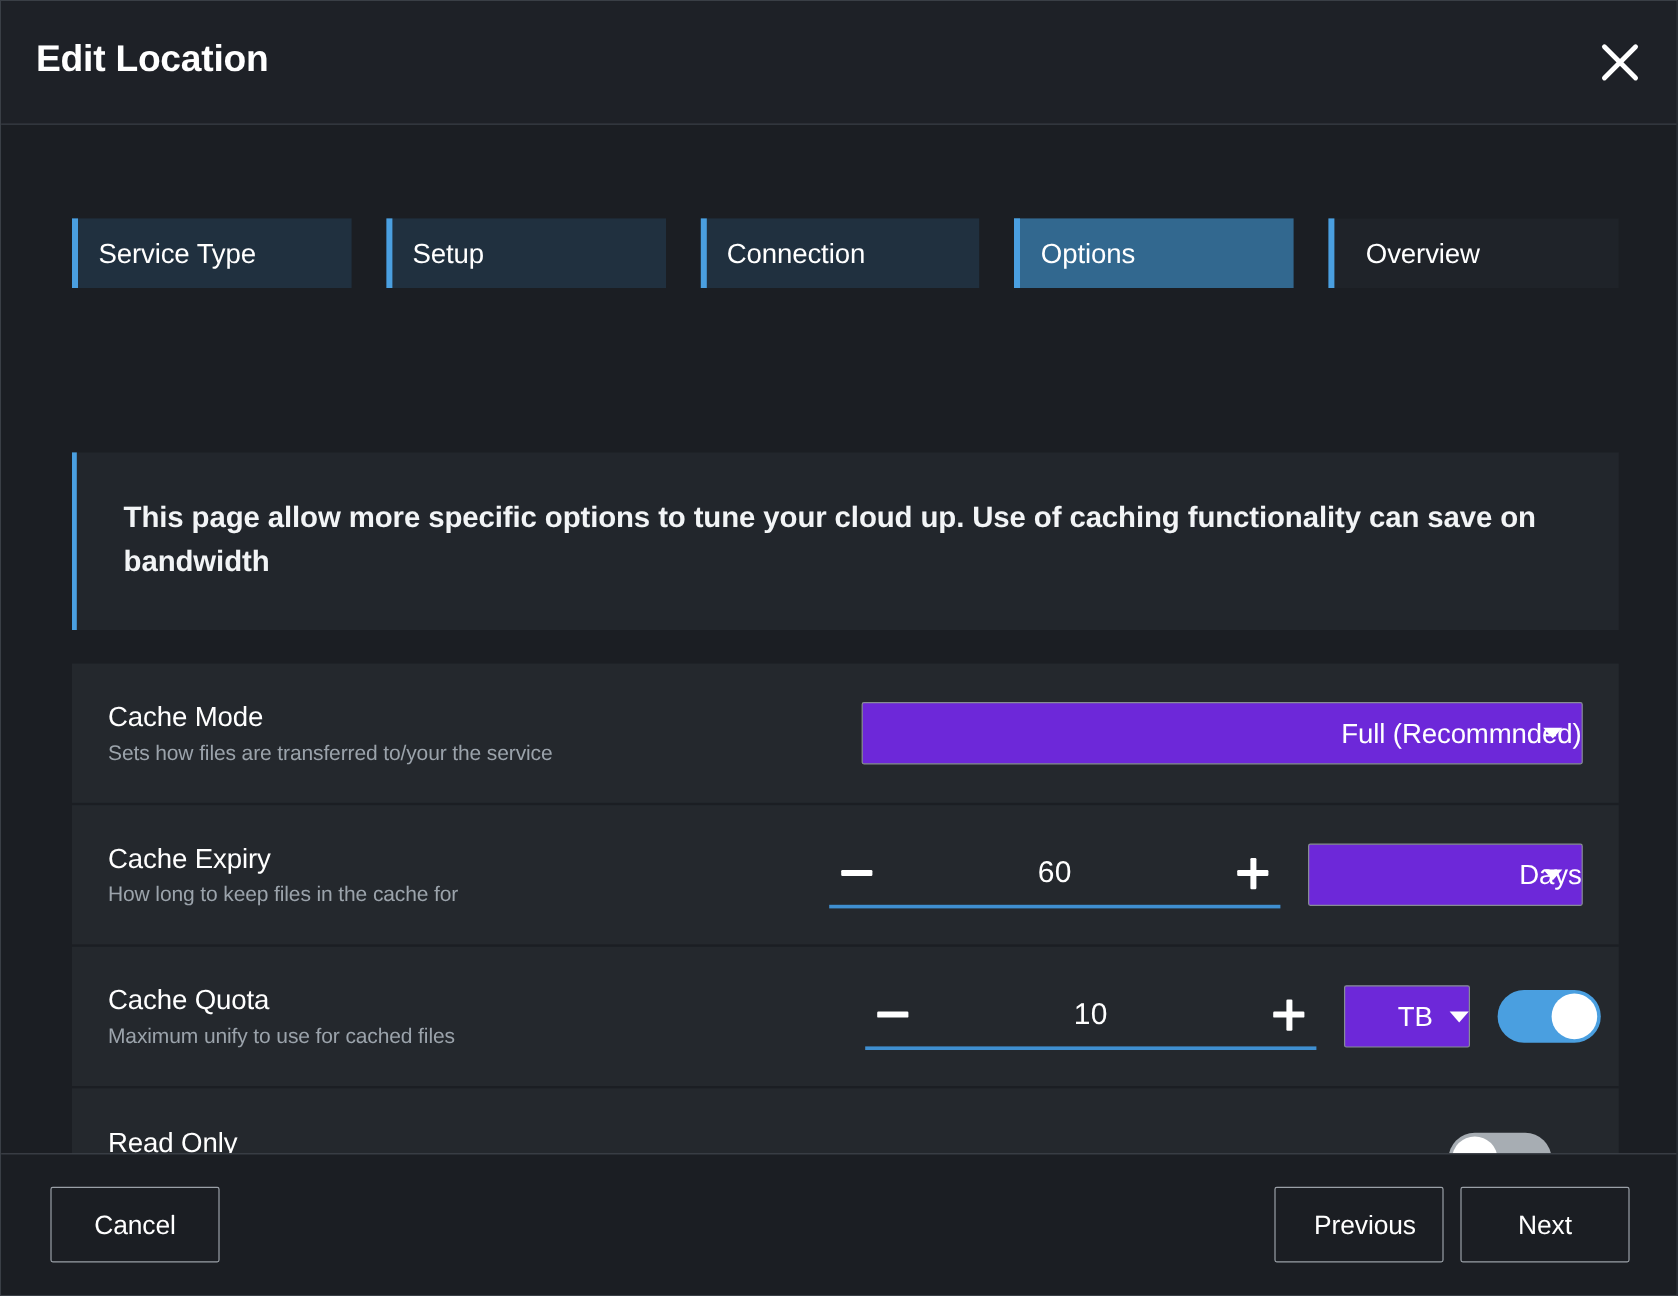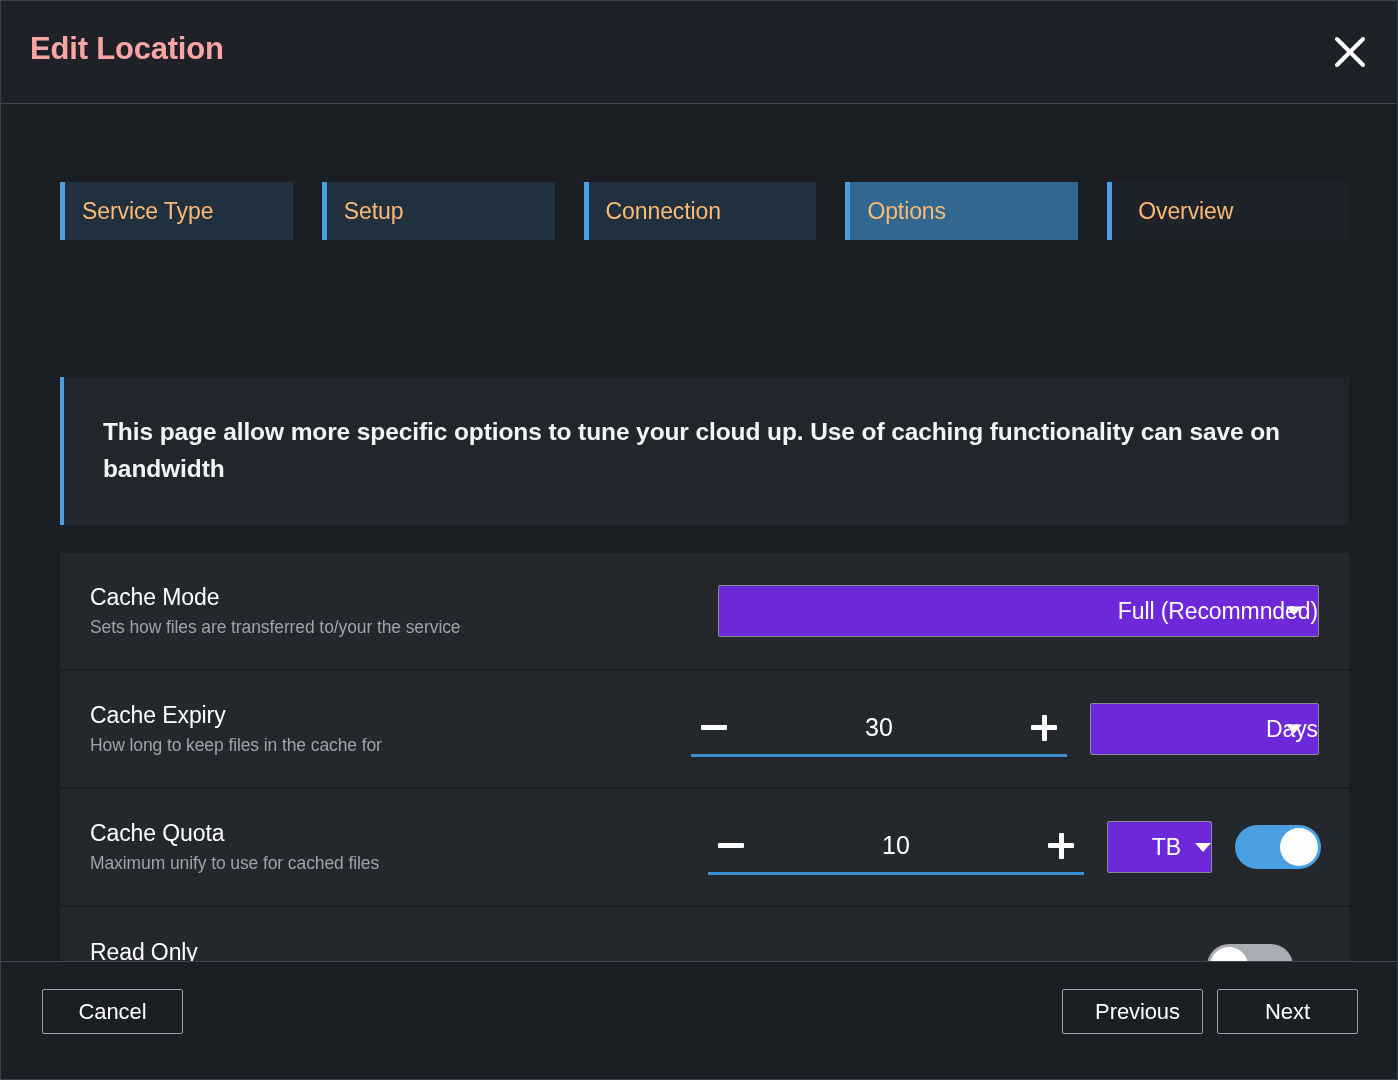--- a/index.html
+++ b/index.html
@@ -33,21 +33,21 @@
     position: relative;
     border-bottom: 1px solid #40454c;
     background: #1e2127;
   }
   .header-title {
     position: absolute;
     left: 29px;
     top: 30px;
     font-size: 31px;
     font-weight: bold;
-    color: #fca5a5;
+    color: #ffffff;
     letter-spacing: -0.2px;
   }
   .close-btn {
     position: absolute;
     right: 18px;
     top: 22px;
     width: 58px;
     height: 58px;
     display: flex;
     align-items: center;
@@ -88,21 +88,21 @@
     position: absolute;
     left: 0; top: 0; bottom: 0;
     width: 5px;
     background: #4a9fe0;
   }
   .tab.visited { background: #20303f; }
   .tab.active  { background: #32688f; }
   .tab.pending { background: #1f2329; padding-left: 31px; }
   .tab-label {
     font-size: 23px;
-    color: #fdba74;
+    color: #ffffff;
     font-weight: 500;
     letter-spacing: -0.1px;
   }
 
   
   .banner {
     position: absolute;
     left: 59px;
     top: 273px;
     width: 1289px;
@@ -294,21 +294,21 @@
   .footer {
     flex: 0 0 auto;
     height: 117px;
     border-top: 1px solid #40454c;
     position: relative;
     background: #1b1e23;
   }
   .btn {
     position: absolute;
     top: 27px;
-    height: 45px;
+    height: 63px;
     background: #1b1e23;
     border: 1px solid #9aa0a7;
     border-radius: 2px;
     color: #ffffff;
     font-size: 22px;
     display: flex;
     align-items: center;
     justify-content: center;
     cursor: pointer;
     box-sizing: border-box;
@@ -377,38 +377,38 @@
       </div>
 
       <div class="row">
         <div class="row-labels">
           <div class="row-title">Cache Expiry</div>
           <div class="row-desc">How long to keep files in the cache for</div>
         </div>
         <div class="row-controls" style="right:30px; gap:23px;">
           <div class="stepper">
             <div class="step-btn step-minus"></div>
-            <div class="step-value">30</div>
+            <div class="step-value">60</div>
             <div class="step-btn step-plus"></div>
           </div>
           <div class="select select-unit">
             <span class="select-value">Days</span>
             <span class="caret">
                 <span class="caret-tri"></span>
               </span>
           </div>
         </div>
       </div>
 
       <div class="row">
         <div class="row-labels">
           <div class="row-title">Cache Quota</div>
           <div class="row-desc">Maximum unify to use for cached files</div>
         </div>
-        <div class="row-controls" style="right:28px; gap:23px;">
+        <div class="row-controls" style="right:15px; gap:23px;">
           <div class="stepper">
             <div class="step-btn step-minus"></div>
             <div class="step-value">10</div>
             <div class="step-btn step-plus"></div>
           </div>
           <div class="select select-unit-sm inline-caret">
             <span class="select-value">TB</span>
             <span class="caret">
                 <span class="caret-tri"></span>
               </span>

